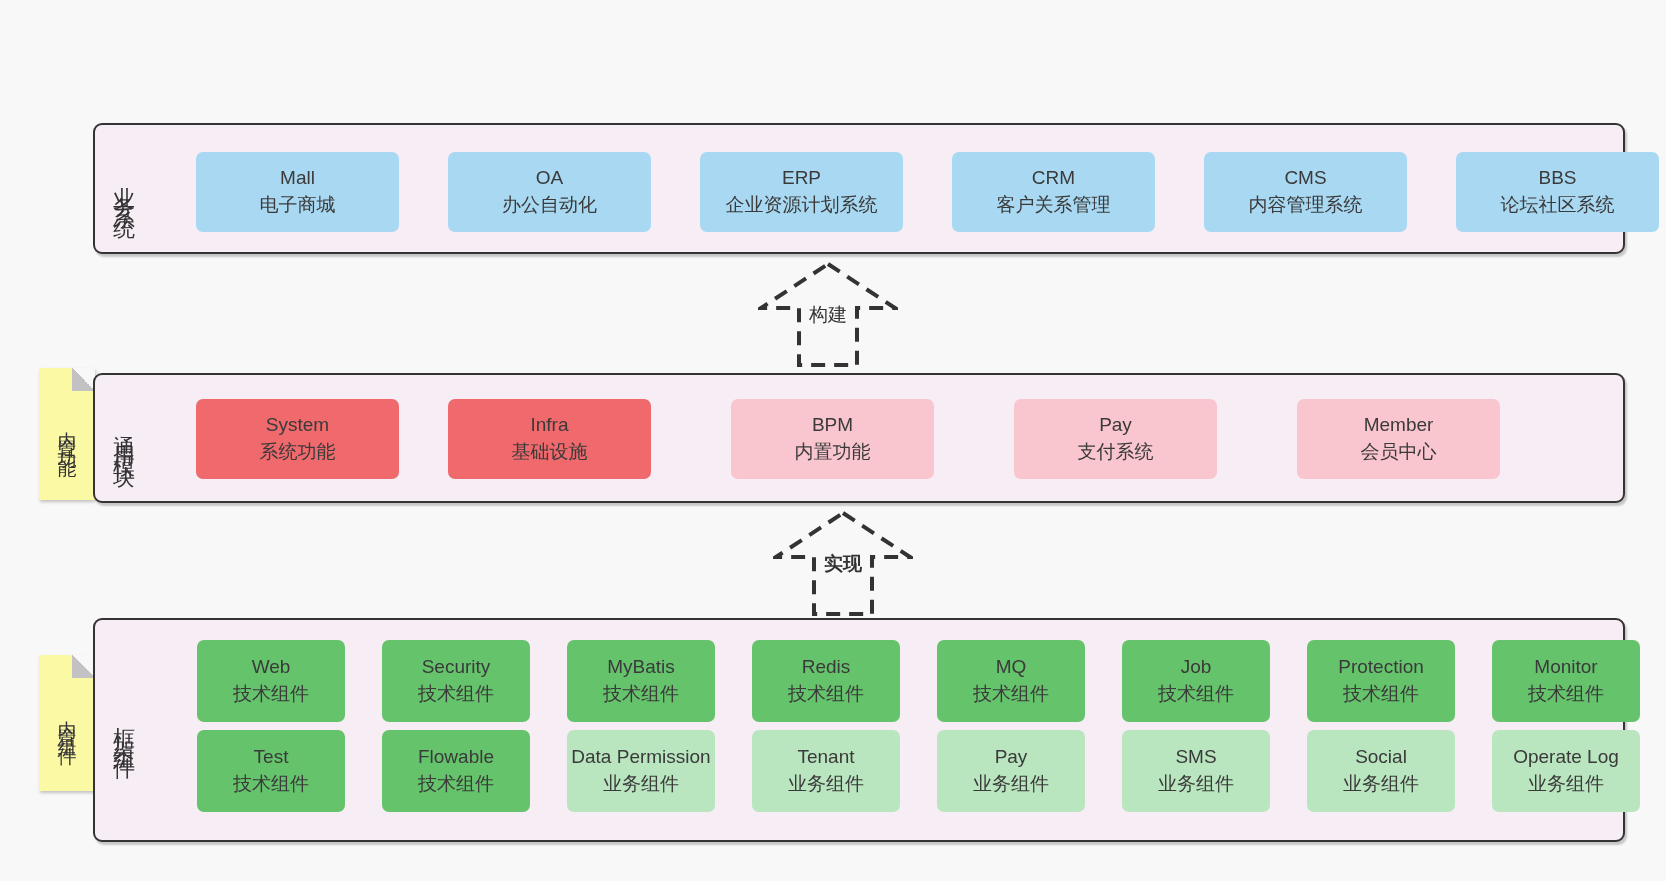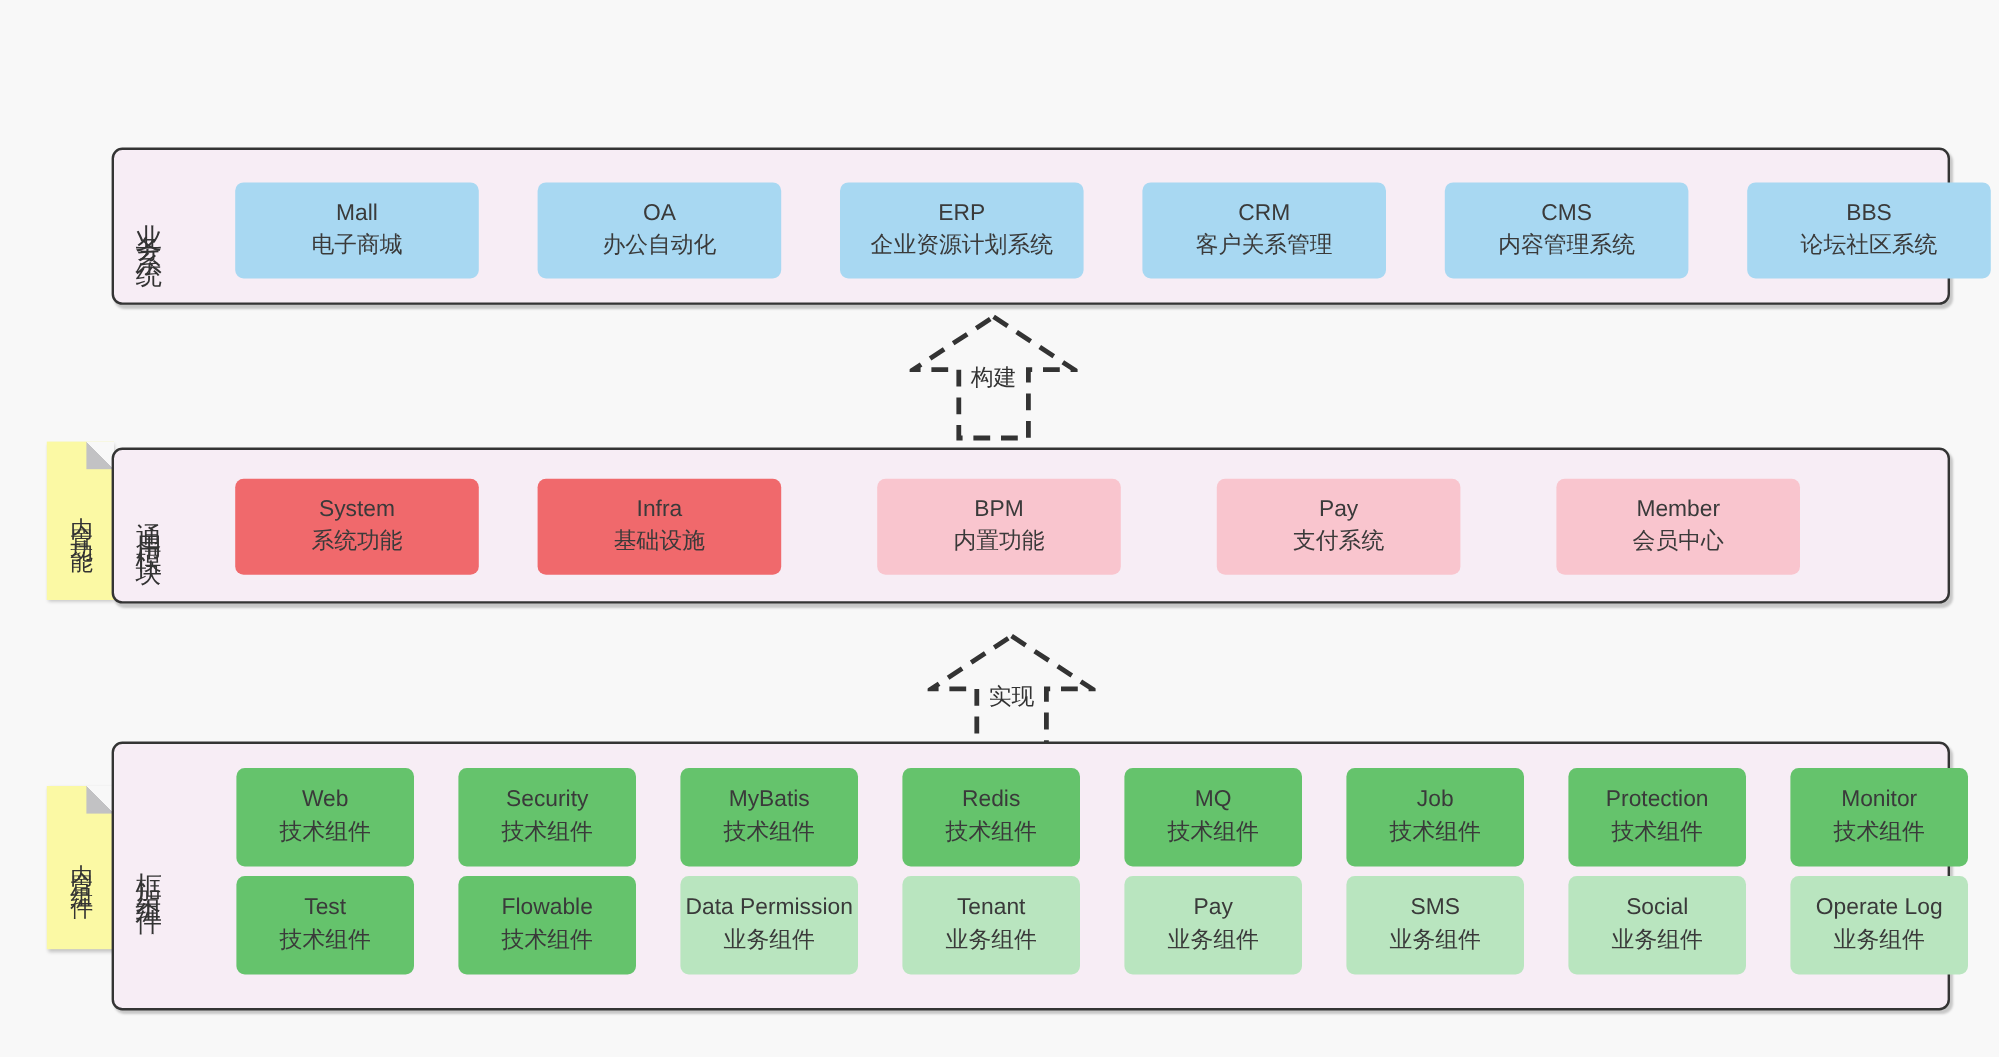--- a/index.html
+++ b/index.html
@@ -46,21 +46,21 @@
   .note-text{writing-mode:vertical-rl;text-orientation:upright;font-size:19px;
         letter-spacing:9px;color:#333;}
   .note::after{content:"";position:absolute;top:0;right:0;width:23px;height:23px;
         background:linear-gradient(to bottom left,var(--page-bg) 0 50%,var(--note-fold) 50% 100%);}
   .note-1{top:368px;height:132px;}
   .note-2{top:655px;height:136px;}
 
   
   .arrow{position:absolute;width:140px;height:108px;z-index:0;}
   .arrow-1{left:758px;top:261px;}
-  .arrow-2{left:773px;top:527px;}
+  .arrow-2{left:773px;top:510px;font-weight:bold;}
   .arrow svg{display:block;width:100%;height:100%;}
   .arrow-label{position:absolute;left:50%;top:41px;transform:translateX(-50%);
         background:var(--page-bg);padding:0 3px;font-size:19px;color:#333;white-space:nowrap;}
 </style>
 </head>
 <body>
 
 <div class="canvas">
 
   <div class="note note-1">

